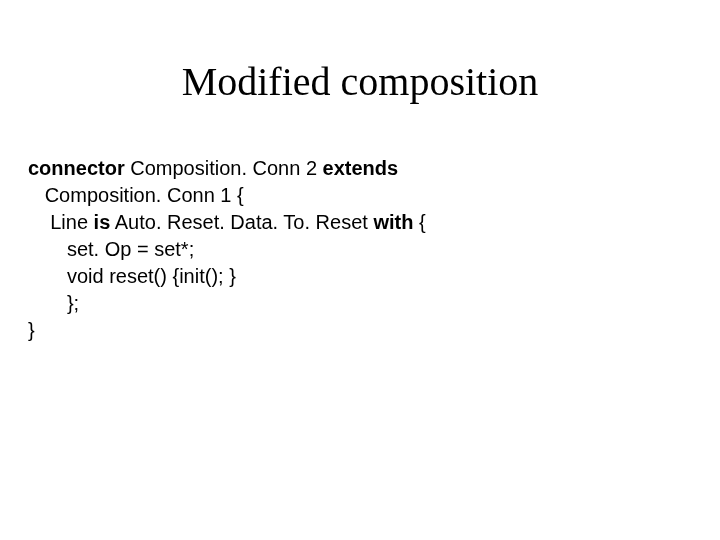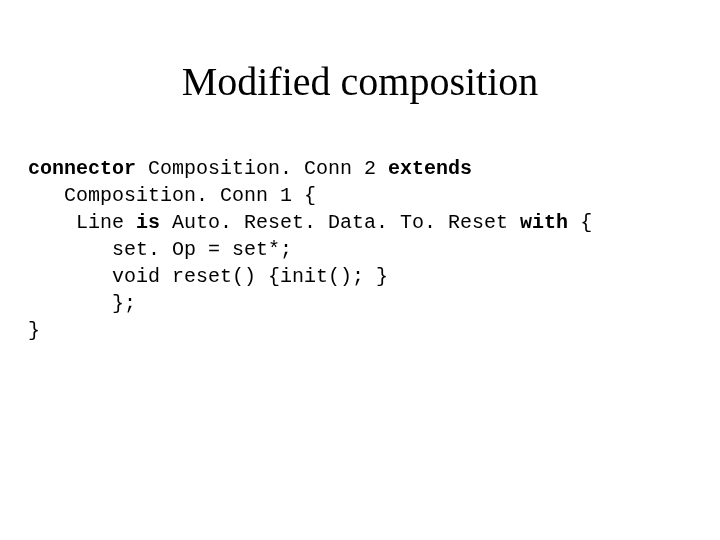--- a/index.html
+++ b/index.html
@@ -23,21 +23,21 @@
     left: 0;
     width: 720px;
     text-align: center;
     font-size: 40px;
     font-weight: normal;
   }
   .code-block {
     position: absolute;
     top: 155px;
     left: 28px;
-    font-family: Liberation Mono, monospace;
+    font-family: Liberation Sans, sans-serif;
     font-size: 20px;
     line-height: 1.35;
     white-space: pre;
   }
   .kw { font-weight: bold; }
 </style>
 </head>
 <body>
 
 <div class="slide">

